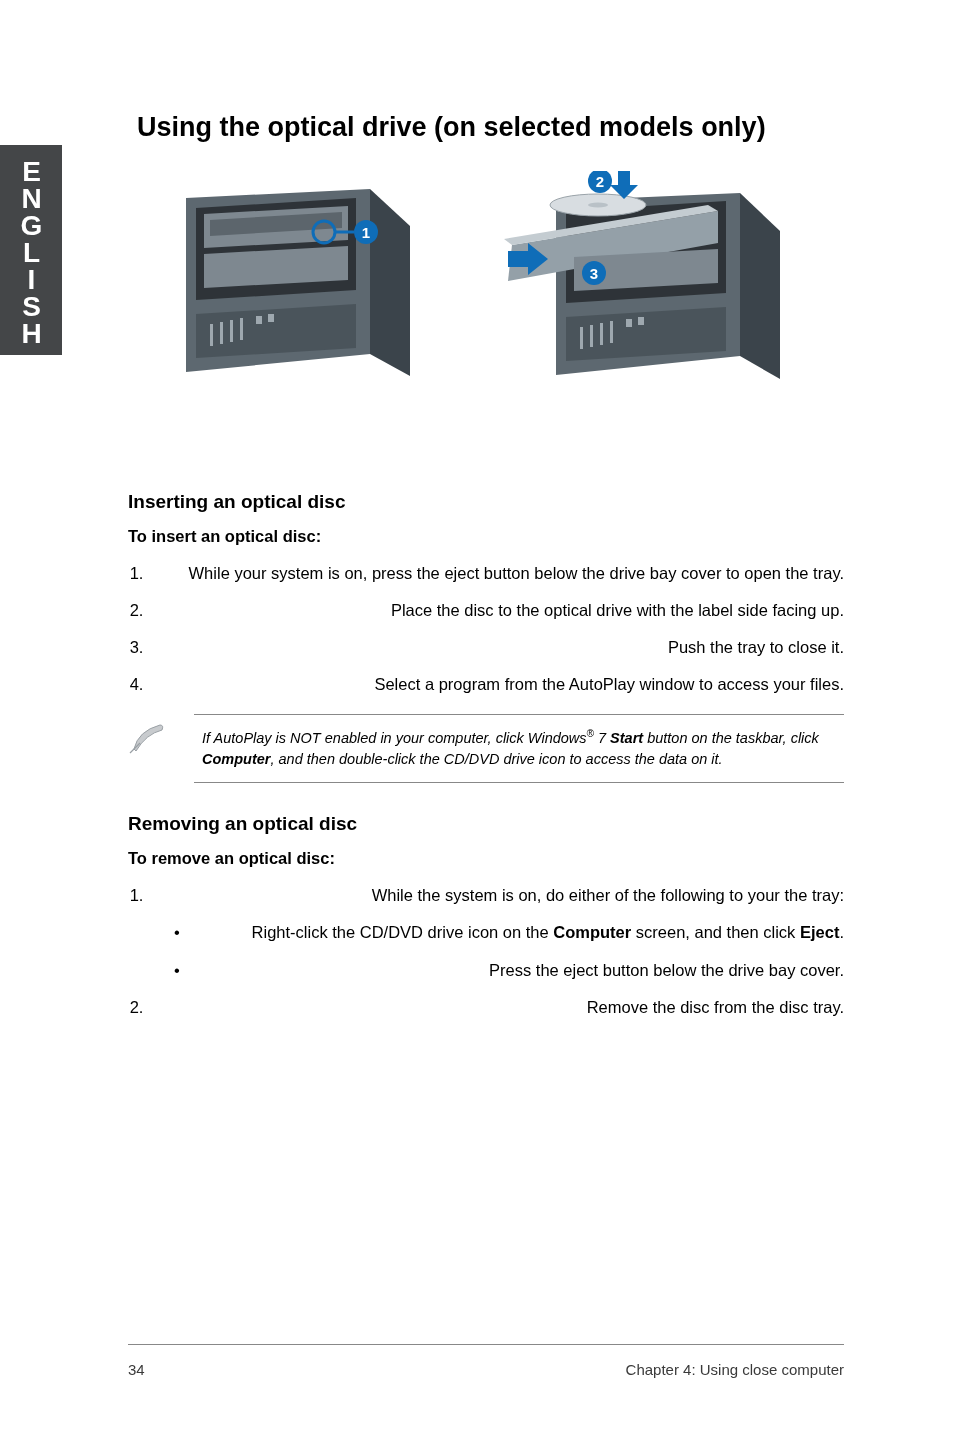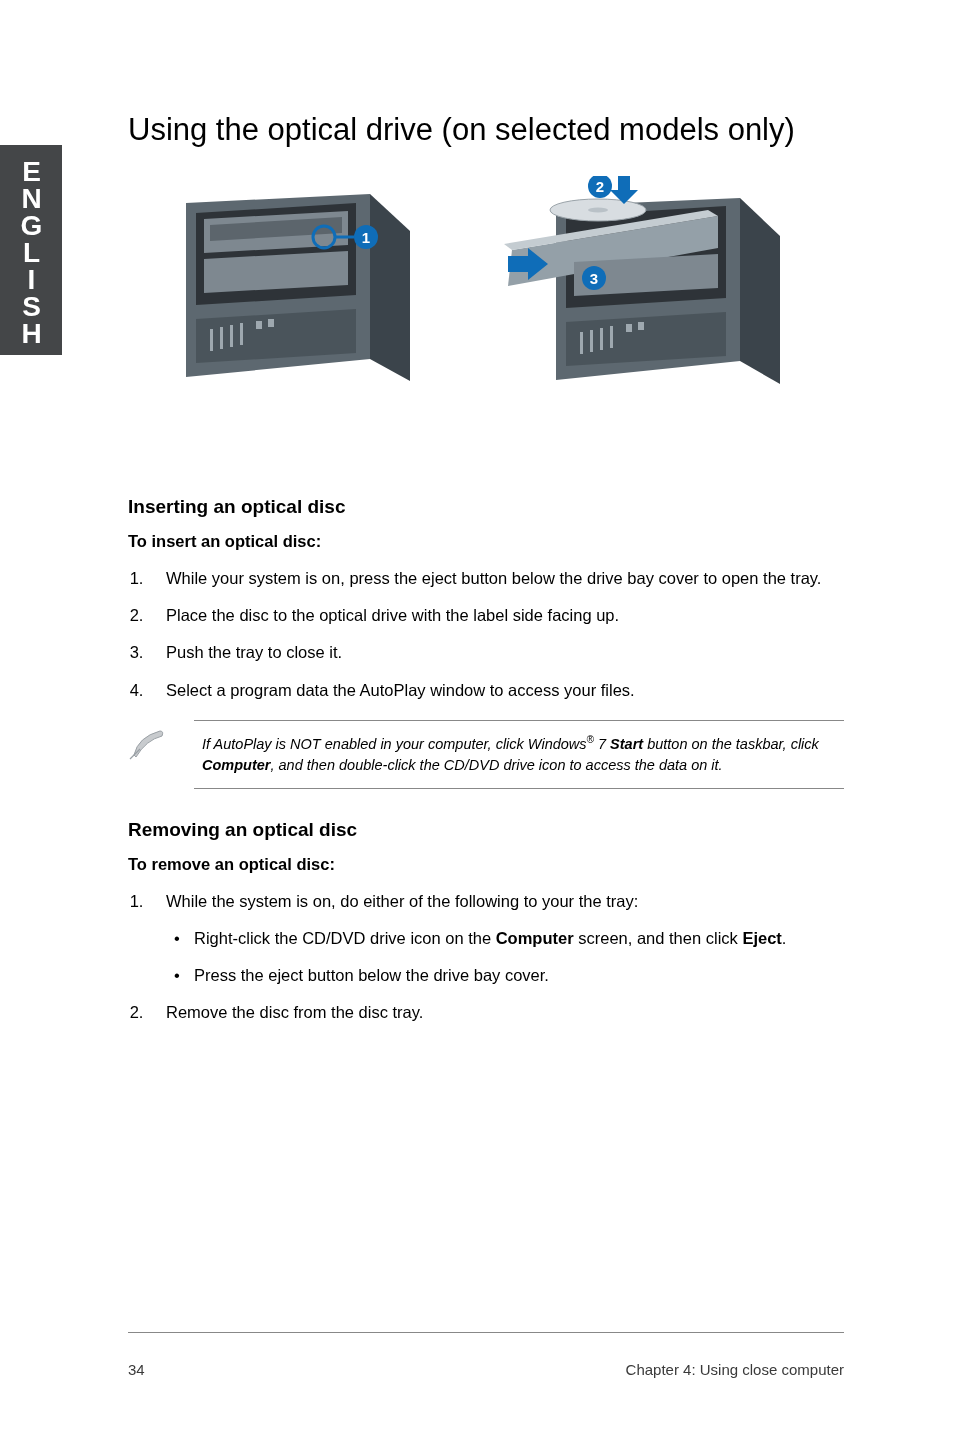--- a/index.html
+++ b/index.html
@@ -33,23 +33,23 @@
     .lang-tab span {
       color: #fff;
       font-weight: bold;
       font-size: 28px;
       writing-mode: vertical-rl;
       text-orientation: upright;
       letter-spacing: -4px;
       font-family: Arial, Helvetica, sans-serif;
     }
     h1.main-title {
-      font-size: 31px;
-      font-weight: normal;
-      margin: 0 0 26px 0;
+      font-size: 27px;
+      font-weight: bold;
+      margin: 0 0 26px 9px;
       line-height: 1.3;
     }
     .figures {
       display: flex;
       gap: 20px;
       align-items: flex-end;
       margin-bottom: 56px;
     }
     .figure {
       position: relative;
@@ -60,20 +60,21 @@
       margin: 20px 0 8px 0;
     }
     .section-sub {
       font-size: 16.5px;
       font-weight: bold;
       margin: 14px 0 16px 0;
     }
     ol.steps {
       padding-left: 20px;
       margin: 13px 0 18px 0;
+      text-align: right;
     }
     ol.steps > li {
       padding-left: 18px;
       margin-bottom: 14px;
       font-size: 16.5px;
       line-height: 1.4;
     }
     ol.steps > li ul {
       margin-top: 14px;
       padding-left: 28px;
@@ -105,21 +106,21 @@
       top: 6px;
       width: 44px;
       height: 34px;
     }
     .footer {
       position: absolute;
       bottom: 60px;
       left: 128px;
       right: 110px;
       border-top: 1px solid #888;
-      padding-top: 28px;
+      padding-top: 16px;
       display: flex;
       justify-content: space-between;
       font-size: 15px;
       color: #3a3a3a;
     }
     .sup { vertical-align: super; font-size: 10px; }
   </style>
 </head>
 <body>
 
@@ -204,21 +205,21 @@
     </div>
   </div>
 
   <div class="section-title">Inserting an optical disc</div>
   <div class="section-sub">To insert an optical disc:</div>
 
   <ol class="steps">
     <li>While your system is on, press the eject button below the drive bay cover to open the tray.</li>
     <li>Place the disc to the optical drive with the label side facing up.</li>
     <li>Push the tray to close it.</li>
-    <li>Select a program data the AutoPlay window to access your files.</li>
+    <li>Select a program from the AutoPlay window to access your files.</li>
   </ol>
 
   <div class="note-box">
     <svg class="note-icon" viewBox="0 0 44 34">
       <path d="M6 28 Q 10 10 32 4 Q 36 4 34 9 Q 18 13 8 30 Z" fill="#c8cbce" stroke="#9aa0a5" stroke-width="1"></path>
       <line x1="2" y1="32" x2="12" y2="22" stroke="#9aa0a5" stroke-width="1.2"></line>
     </svg>
     <span>If AutoPlay is NOT enabled in your computer, click Windows</span><span class="sup">®</span><span> 7 </span><b>Start</b><span> button on the taskbar, click </span><b>Computer</b><span>, and then double-click the CD/DVD drive icon to access the data on it.</span>
   </div>
 

